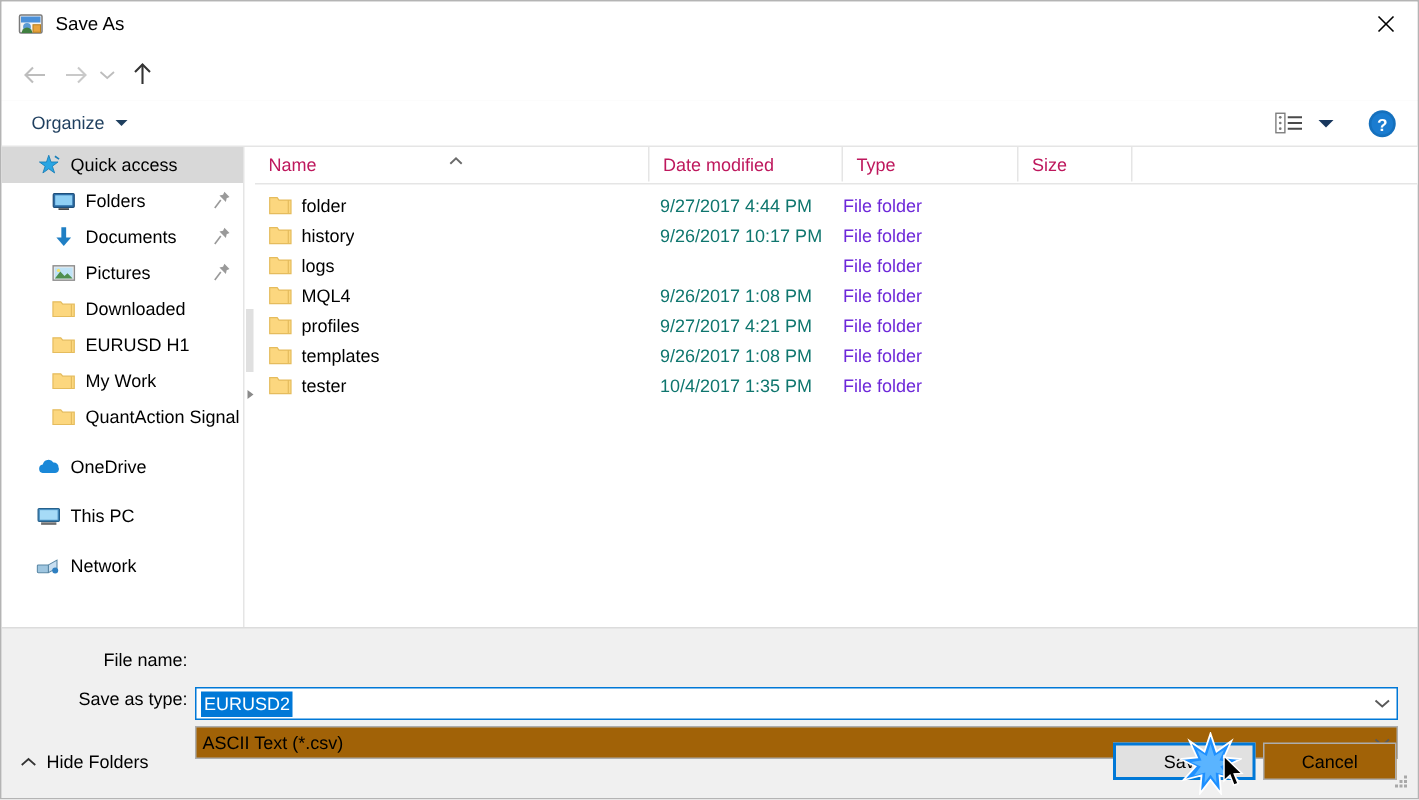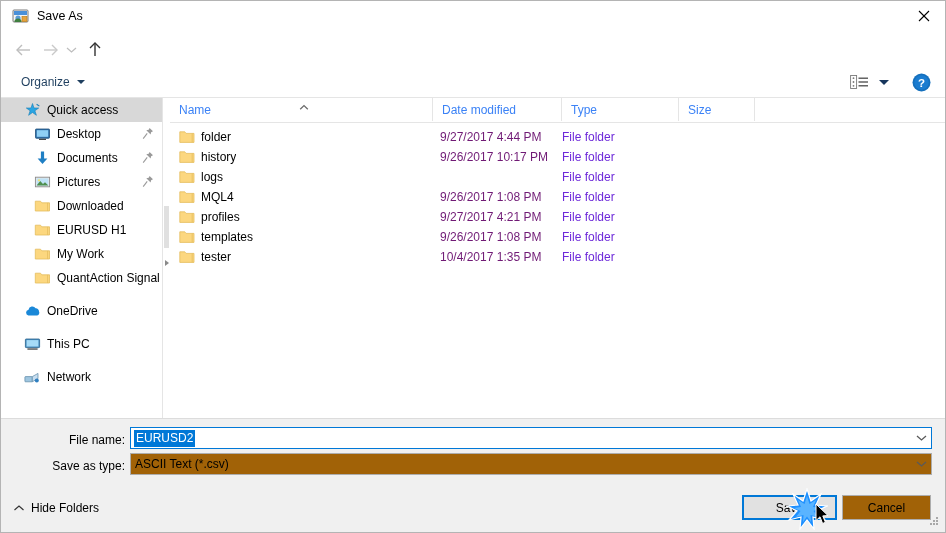--- a/index.html
+++ b/index.html
@@ -257,21 +257,21 @@
     position: relative;
     height: 24px;
     border-bottom: 1px solid #e5e5e5;
     background: #ffffff;
   }
   .col {
     position: absolute;
     top: 0; height: 23px;
     display: flex; align-items: center;
     font-size: 12px;
-    color: #3b82f6;
+    color: #be185d;
     border-right: 1px solid #e5e5e5;
     box-sizing: border-box;
     padding-left: 9px;
     white-space: nowrap;
   }
   .col-name { left: 0;   width: 263px; }
   .col-date { left: 263px; width: 129px; }
   .col-type { left: 392px; width: 117px; }
   .col-size { left: 509px; width: 76px; }
   .sortmark {
@@ -293,21 +293,21 @@
     width: 16px; height: 14px;
   }
   .cell {
     position: absolute;
     top: 0; height: 20px;
     line-height: 20px;
     white-space: nowrap;
     overflow: hidden;
   }
   .cell-name { left: 31px; }
-  .cell-date { left: 270px; color:#701a75; }
+  .cell-date { left: 270px; color:#0f766e; }
   .cell-type { left: 392px; color:#6d28d9; }
   .cell-size { left: 512px; color:#1a1a1a; }
 
   
   .bottom {
     position: absolute;
     left: 0; top: 417px;
     width: 946px; height: 116px;
     background: #f0f0f0;
     border-top: 1px solid #dcdcdc;
@@ -324,20 +324,21 @@
   .lbl-filename  { left: 14px; top: 13px; }
   .lbl-savetype  { left: 14px; top: 39px; }
 
   .combo {
     position: absolute;
     left: 129px;
     width: 802px; height: 22px;
     box-sizing: border-box;
     display: flex;
     align-items: center;
+    margin-top: 31px;
   }
   .combo-filename {
     top: 8px;
     background: #ffffff;
     border: 1px solid #0078d7;
   }
   .combo-savetype {
     top: 34px;
     background: #a16207;
     border: 1px solid #adadad;
@@ -553,21 +554,21 @@
         <span class="side-label">Quick access</span>
       </div>
       <div class="side-item indent1">
         <span class="side-ico">
           <svg width="17" height="16" viewBox="0 0 17 16">
             <rect x="1.5" y="3" width="14" height="9.3" rx="0.8" fill="#2e6fa8" stroke="#1e4f7a" stroke-width="0.8"></rect>
             <rect x="2.8" y="4.2" width="11.4" height="6.6" fill="#8fd0f5"></rect>
             <rect x="5" y="12.8" width="7" height="1.2" fill="#4a4a4a"></rect>
           </svg>
         </span>
-        <span class="side-label">Desktop</span>
+        <span class="side-label">Folders</span>
         <span class="pin"><svg width="12" height="13" viewBox="0 0 12 13">
             <path d="M7.6 0.9 L11 4.3 L9.1 5.2 L8.6 7.6 L4.3 3.3 L6.7 2.8 Z" fill="#9a9a9a"></path>
             <line x1="5.2" y1="6.4" x2="1.2" y2="11.6" stroke="#9a9a9a" stroke-width="1.1"></line>
           </svg></span>
       </div>
       <div class="side-item indent1">
         <span class="side-ico">
           <svg width="17" height="16" viewBox="0 0 17 16">
             <path d="M8.5 1.5 L8.5 9.5" stroke="#1f7fc4" stroke-width="3.2"></path>
             <path d="M3.6 8.4 L8.5 14 L13.4 8.4 Z" fill="#1f7fc4"></path>

